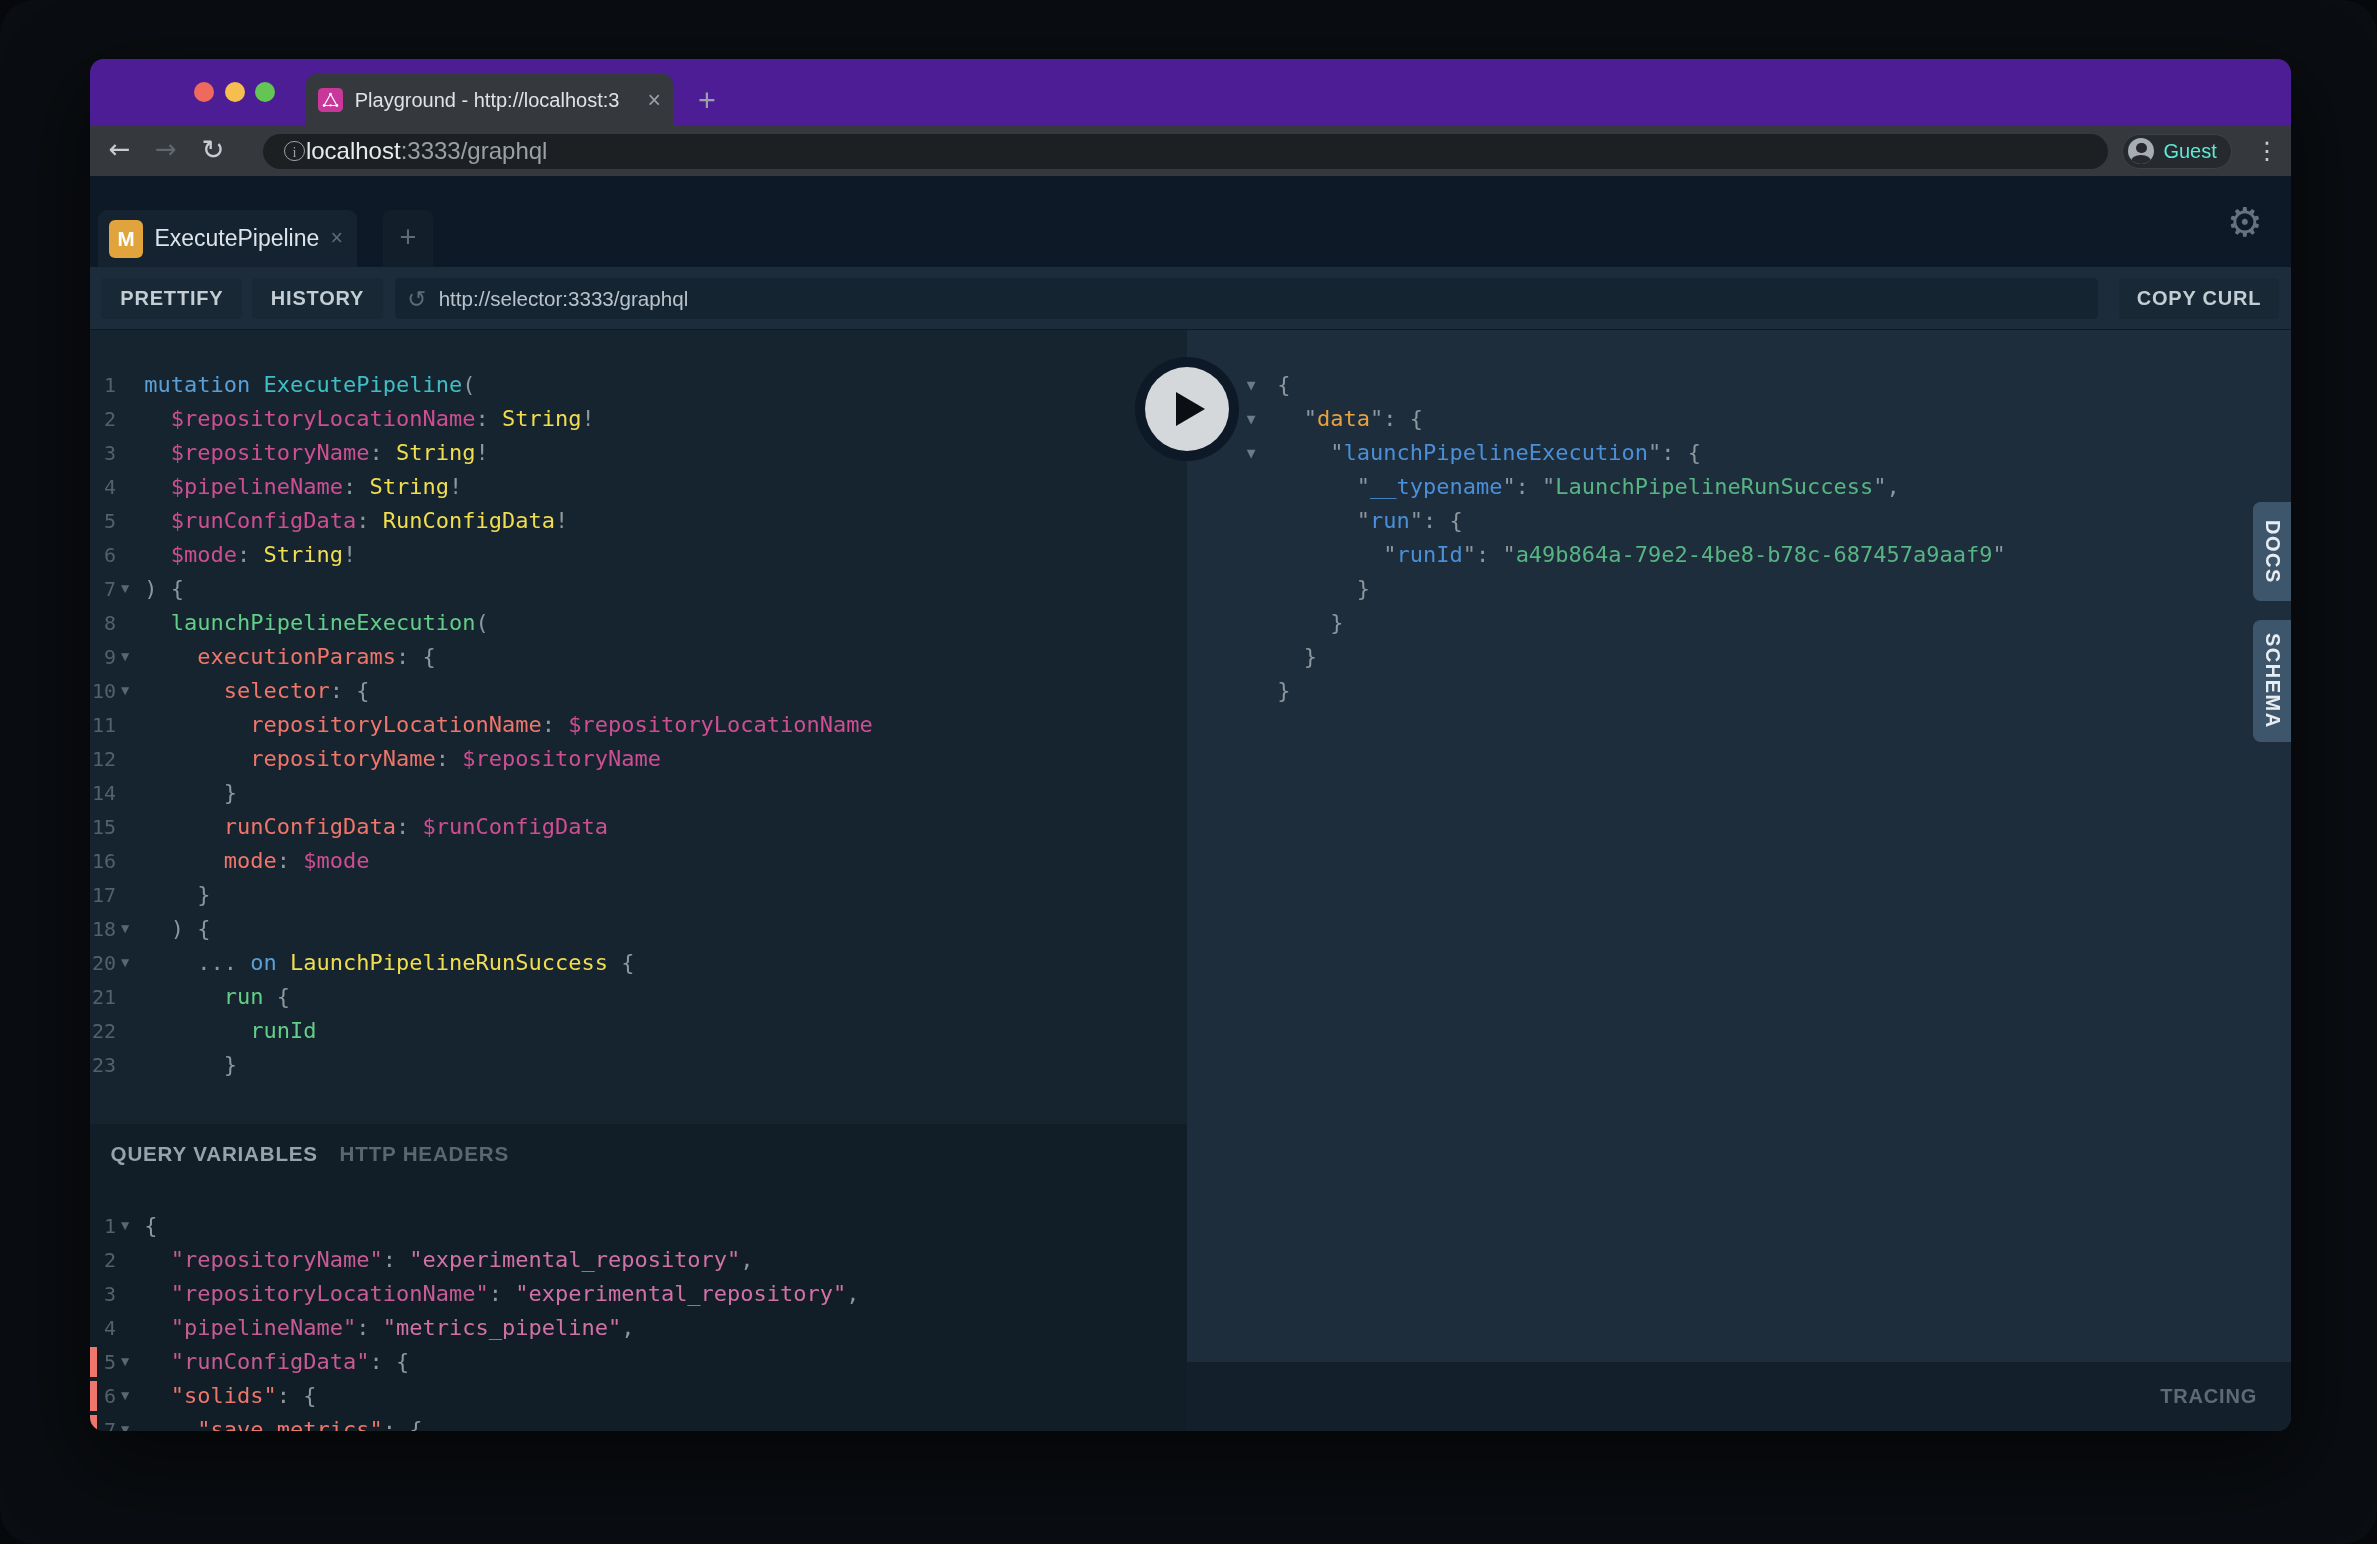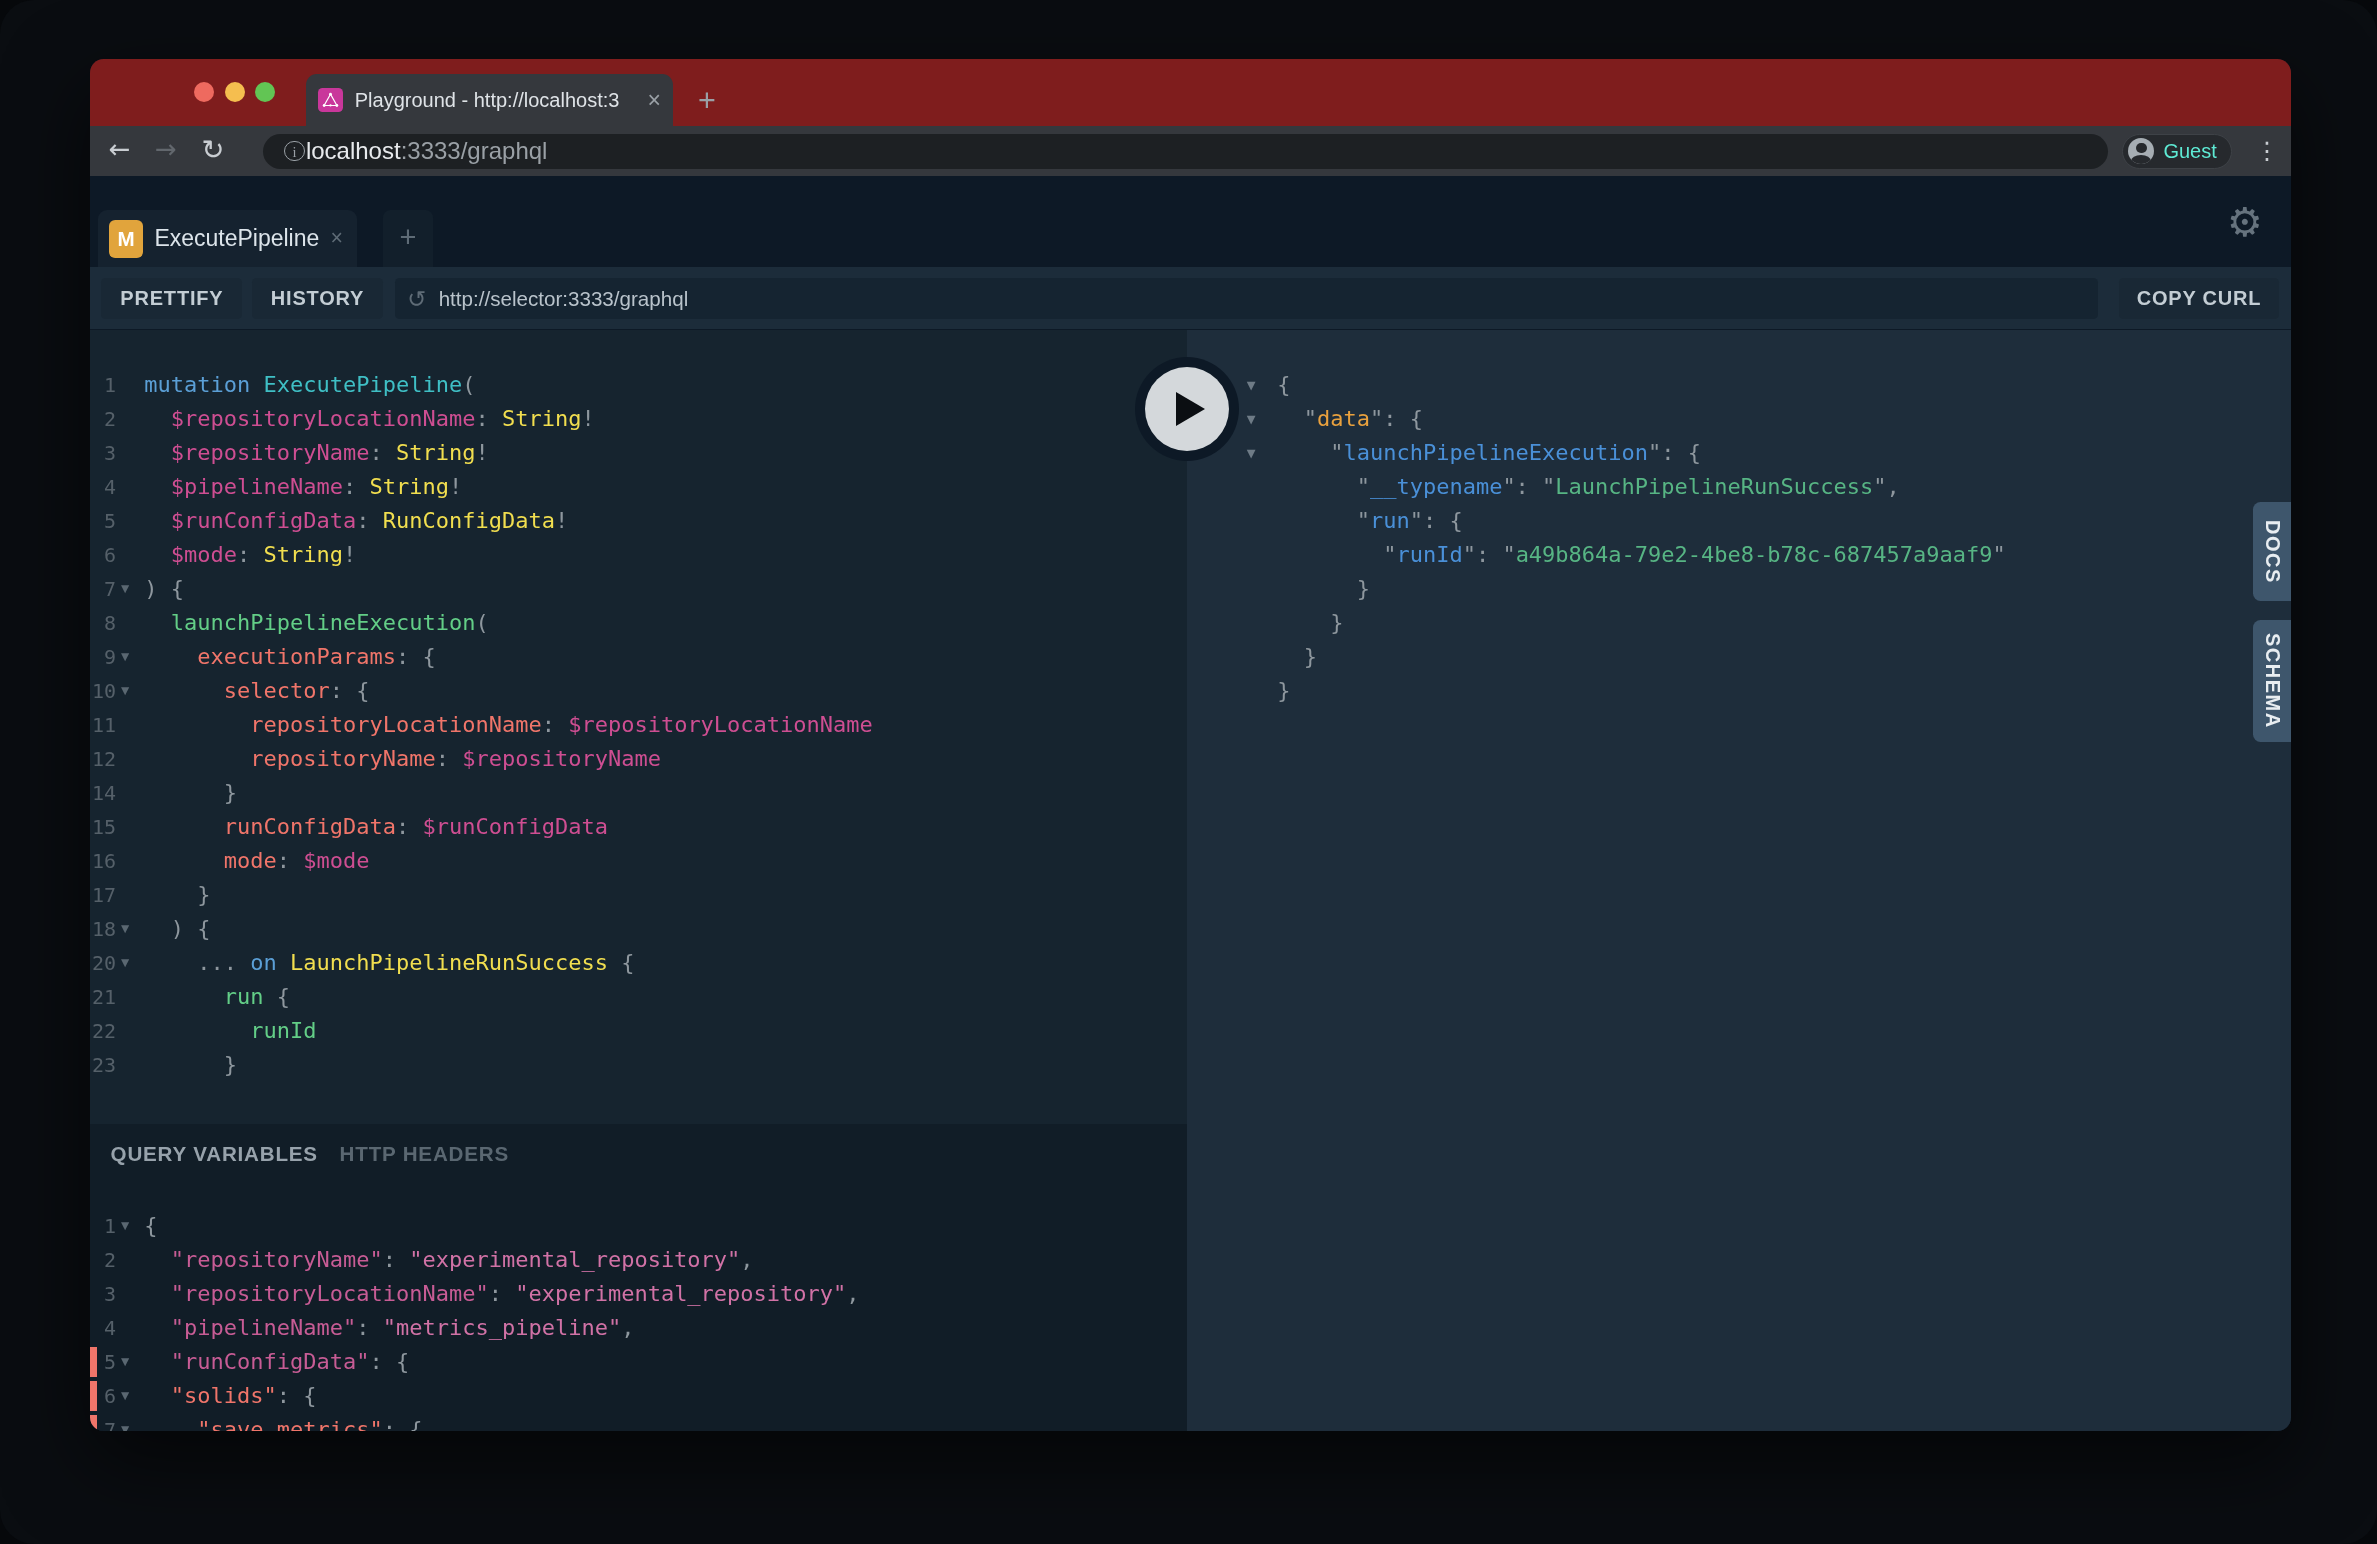--- a/index.html
+++ b/index.html
@@ -3,21 +3,21 @@
 <meta charset="utf-8">
 <style>
   html,body{margin:0;padding:0;background:#06080b;}
   *{box-sizing:border-box;}
   .canvas{position:relative;width:2377px;height:1544px;background:#0a0d11;border-radius:34px;overflow:hidden;
     font-family:"Liberation Sans",sans-serif;}
   .window{position:absolute;left:90px;top:59px;width:2201px;height:1372px;border-radius:13.7px;overflow:hidden;
     background:#0d1926;box-shadow:0 30.5px 84px rgba(0,0,0,.6);}
 
   
-  .tabstrip{position:absolute;left:0;top:0;width:100%;height:67px;background:#7f1d1d;}
+  .tabstrip{position:absolute;left:0;top:0;width:100%;height:67px;background:#4c1d95;}
   .tl{position:absolute;top:82px;width:20px;height:20px;border-radius:50%;}
   .tl.red{left:104px;background:#ee6a5f;}
   .tl.yellow{left:135px;background:#f5be4f;}
   .tl.green{left:165px;background:#62c554;}
   .tl{top:23px;}
   .btab{position:absolute;left:216px;top:15.2px;width:367px;height:52px;background:#35383d;border-radius:10.7px 10.7px 0 0;
     display:flex;align-items:center;padding:0 12.2px;}
   .favicon{width:24.4px;height:24.4px;border-radius:4.6px;background:#c9379b;flex:none;display:flex;align-items:center;justify-content:center;}
   .btab-title{margin-left:12.2px;color:#dfe3e7;font-size:20px;white-space:nowrap;overflow:hidden;flex:1;}
   .btab-close{color:#9aa0a6;font-size:23px;margin-left:7.6px;flex:none;line-height:1;}
@@ -229,20 +229,23 @@
               <div class="cl"><span class="fold">▼</span><span class="ccode"><span class="tk-pl">  </span><span class="tk-pn">"</span><span class="tk-okey">data</span><span class="tk-pn">": {</span></span></div>
               <div class="cl"><span class="fold">▼</span><span class="ccode"><span class="tk-pl">    </span><span class="tk-pn">"</span><span class="tk-bkey">launchPipelineExecution</span><span class="tk-pn">": {</span></span></div>
               <div class="cl"><span class="fold"></span><span class="ccode"><span class="tk-pl">      </span><span class="tk-pn">"</span><span class="tk-bkey">__typename</span><span class="tk-pn">": "</span><span class="tk-str">LaunchPipelineRunSuccess</span><span class="tk-pn">",</span></span></div>
               <div class="cl"><span class="fold"></span><span class="ccode"><span class="tk-pl">      </span><span class="tk-pn">"</span><span class="tk-bkey">run</span><span class="tk-pn">": {</span></span></div>
               <div class="cl"><span class="fold"></span><span class="ccode"><span class="tk-pl">        </span><span class="tk-pn">"</span><span class="tk-bkey">runId</span><span class="tk-pn">": "</span><span class="tk-str">a49b864a-79e2-4be8-b78c-687457a9aaf9</span><span class="tk-pn">"</span></span></div>
               <div class="cl"><span class="fold"></span><span class="ccode"><span class="tk-pl">      </span><span class="tk-pn">}</span></span></div>
               <div class="cl"><span class="fold"></span><span class="ccode"><span class="tk-pl">    </span><span class="tk-pn">}</span></span></div>
               <div class="cl"><span class="fold"></span><span class="ccode"><span class="tk-pl">  </span><span class="tk-pn">}</span></span></div>
               <div class="cl"><span class="fold"></span><span class="ccode"><span class="tk-pn">}</span></span></div>
             </div>
+          <div class="tracingbar">
+            <span class="tracinglabel">TRACING</span>
+          </div>
         </div>
 
         <div class="play">
           <div class="inner">
               <div class="tri"></div>
             </div>
         </div>
 
         <div class="side-tab docs">DOCS</div>
         <div class="side-tab schema">SCHEMA</div>

